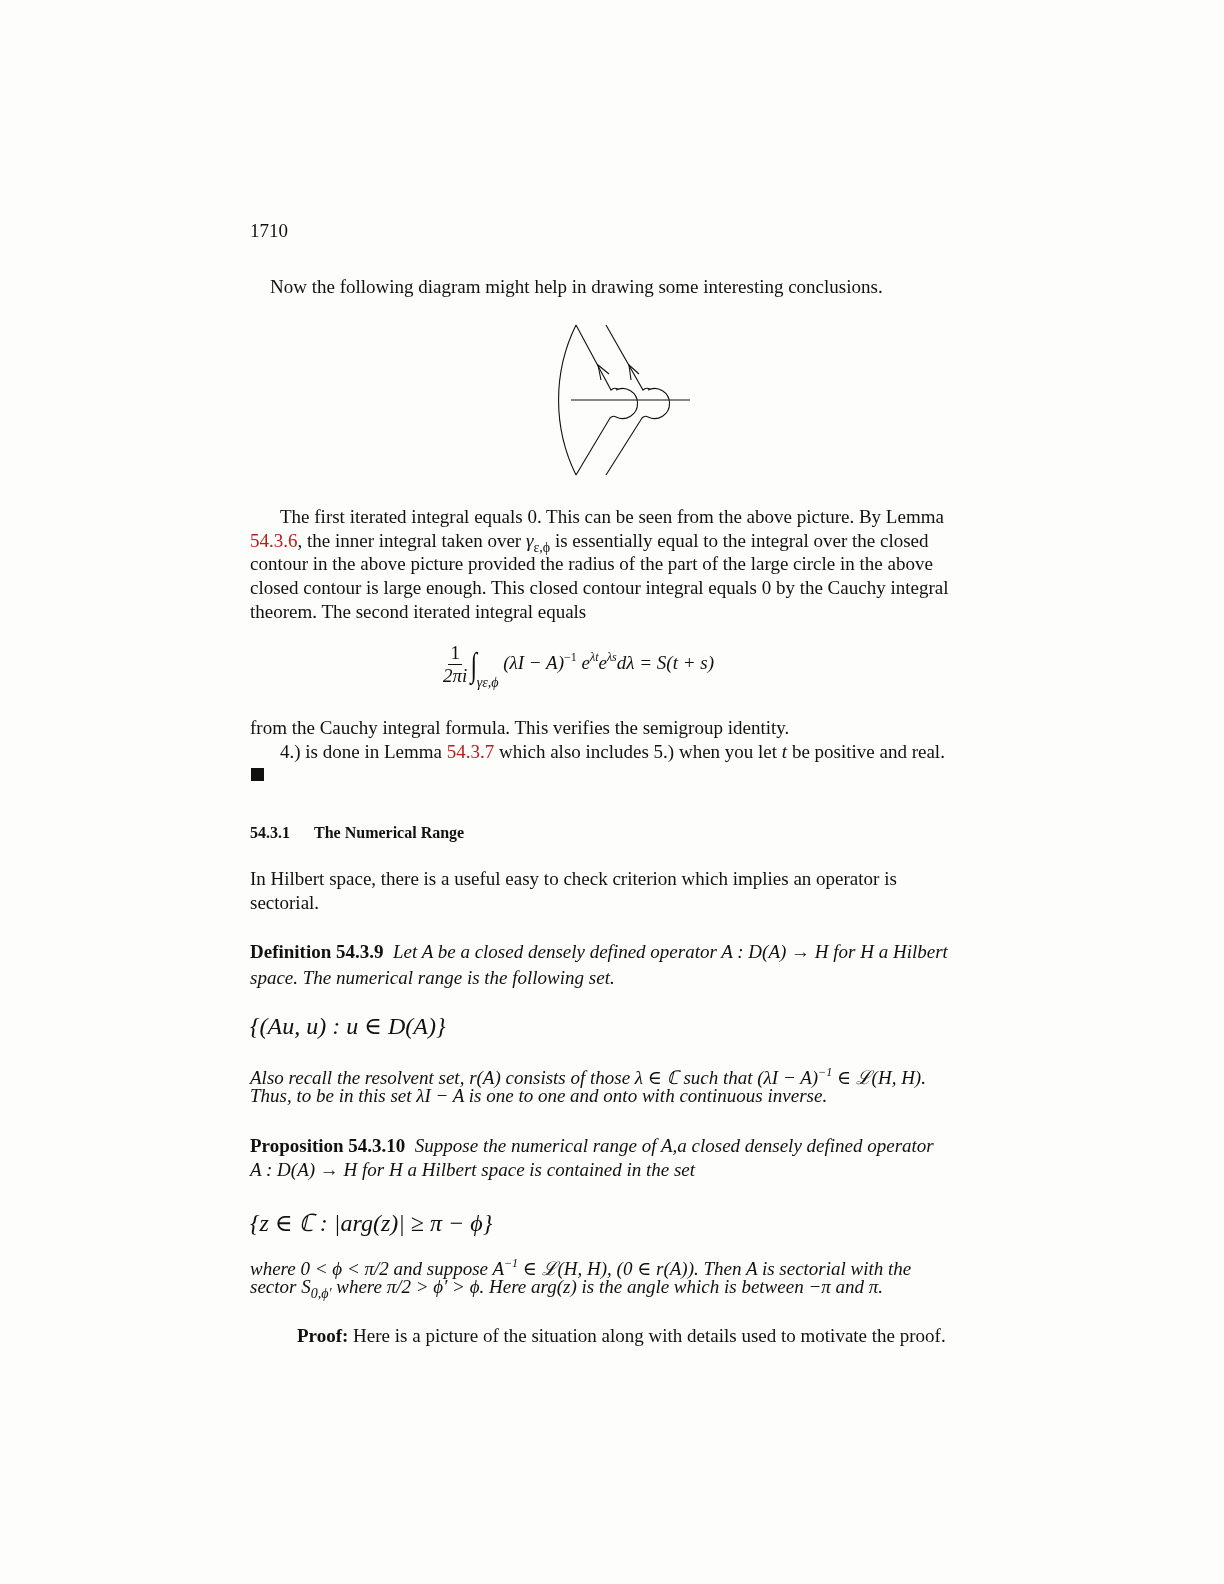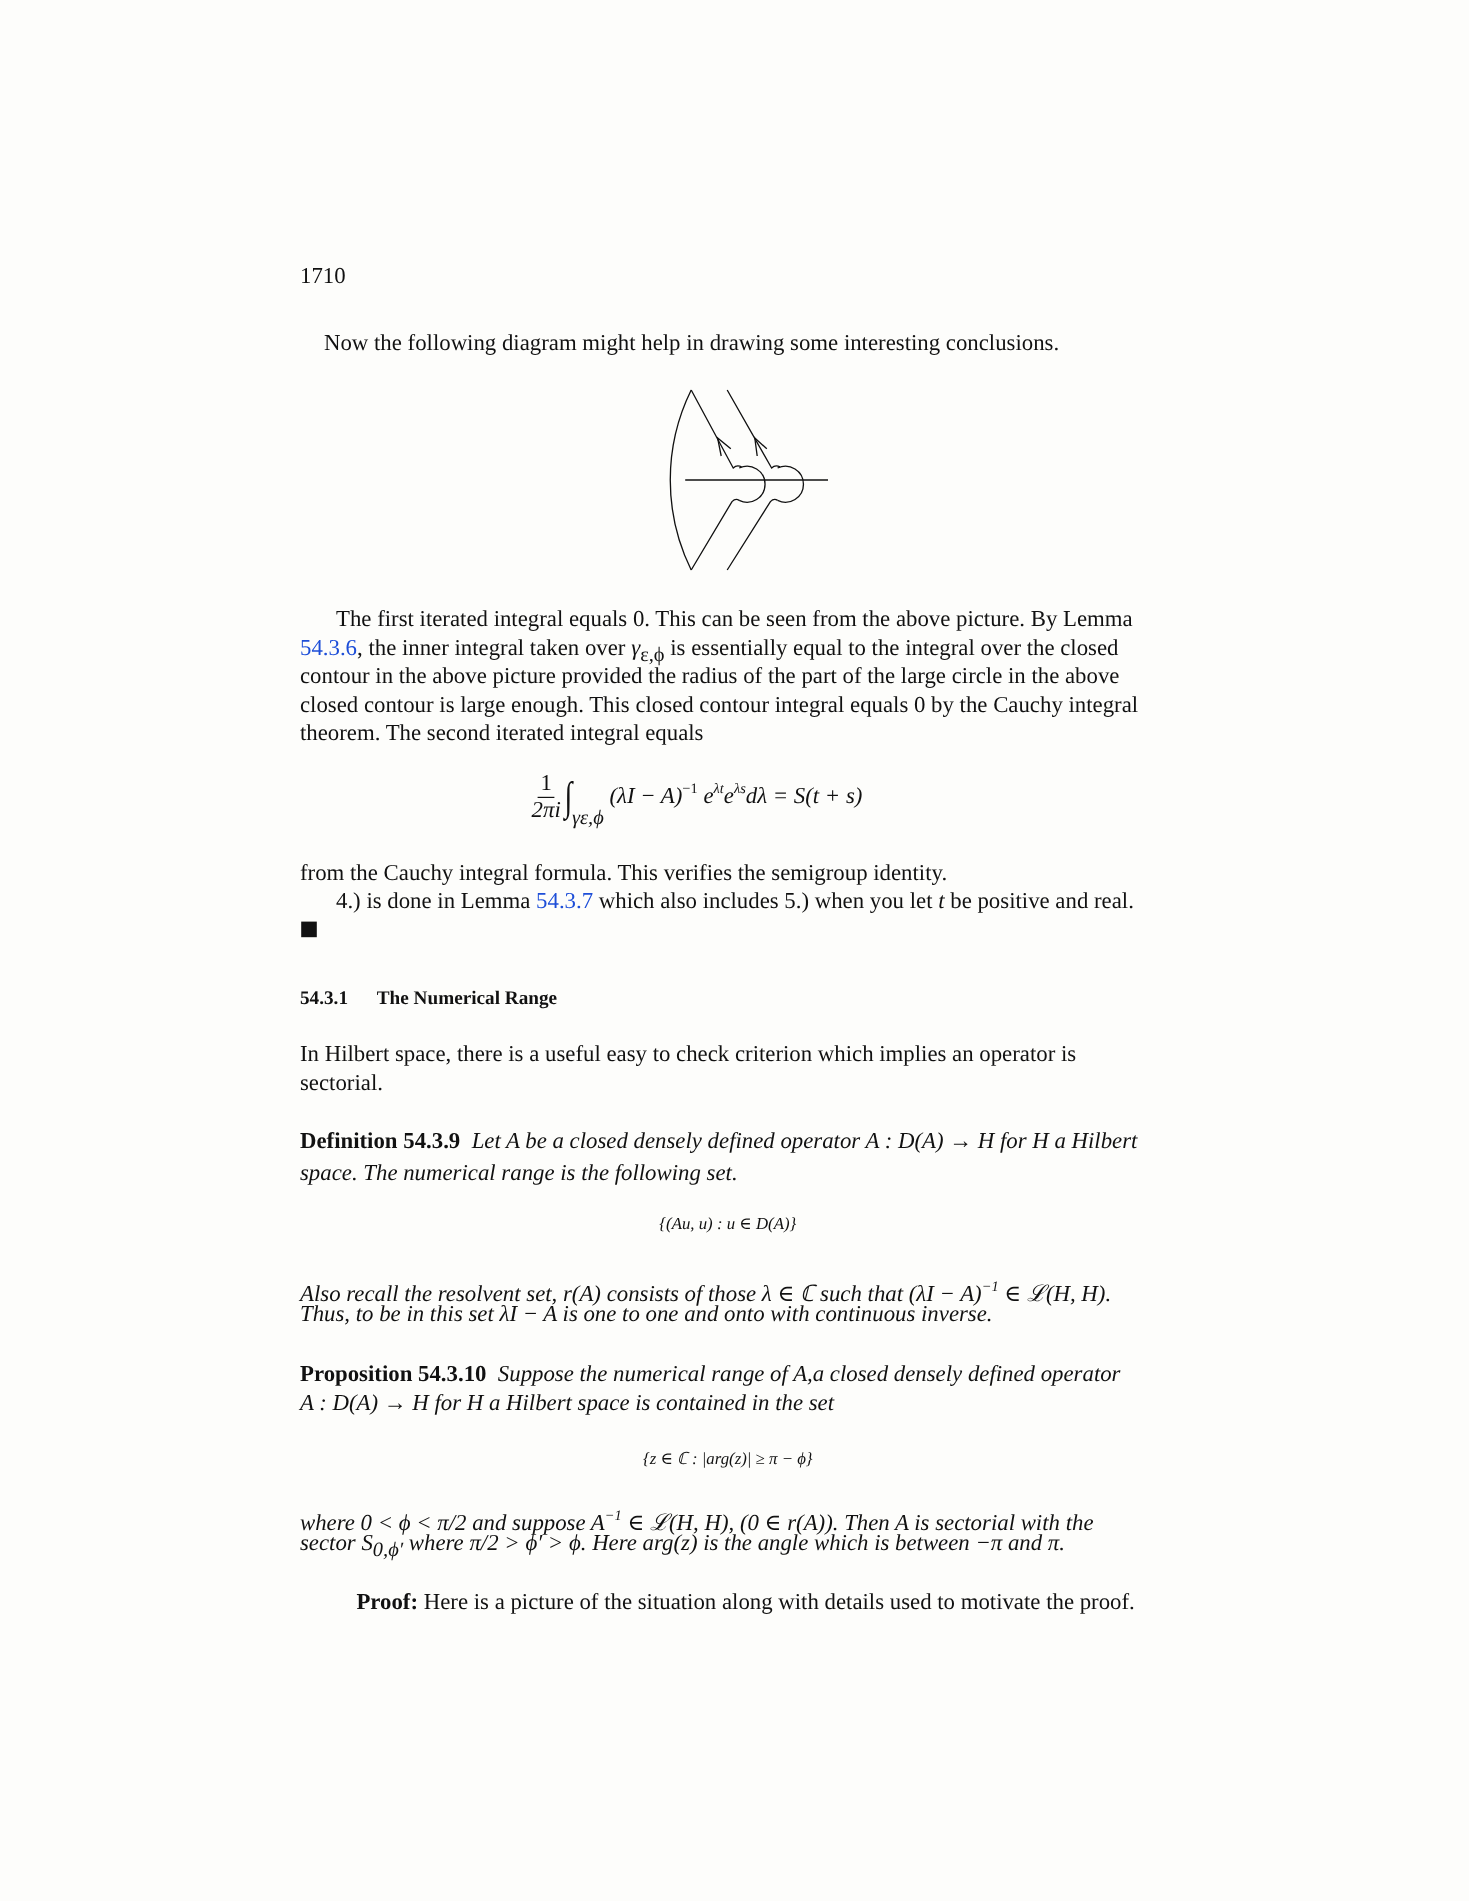--- a/index.html
+++ b/index.html
@@ -12,26 +12,26 @@
     overflow: hidden;
   }
   .abs { position: absolute; }
   .header {
     position: absolute; top: 220px; left: 250px; width: 713px;
     font-size: 19px; display: flex; justify-content: space-between;
   }
   .line { position: absolute; font-size: 19px; line-height: 24px; white-space: nowrap; }
   .para { position: absolute; left: 250px; width: 713px; font-size: 19px; line-height: 23.6px; text-align: justify; }
   .indent { text-indent: 30px; }
-  .link { color: #1d4ed8; margin-top: 40px; }
+  .link { color: #b91c1c; margin-top: 40px; }
   .it { font-style: italic; }
   .b { font-weight: bold; }
-  .sub { font-size: 17px; vertical-align: -5px; margin-top: 20px; }
+  .sub { font-size: 14px; vertical-align: -5px; margin-top: 20px; }
   .sup { font-size: 12px; vertical-align: 8px; }
-  .center { position: absolute; left: 250px; width: 713px; text-align: center; font-size: 14px; }
+  .center { position: absolute; left: 250px; width: 713px; text-align: left; font-size: 24px; }
   .section {
     position: absolute; top: 824px; left: 250px; font-size: 16px; font-weight: bold;
   }
   .section .num { margin-right: 24px; }
   .qed { position: absolute; left: 251px; top: 768px; width: 13px; height: 13px; background: #111; }
   .frac { display: inline-flex; flex-direction: column; align-items: center; vertical-align: middle; margin-right: 4px; }
   .frac .n { border-bottom: 1px solid #111; padding: 0 2px; line-height: 22px; }
   .frac .d { line-height: 22px; }
   .integral { font-size: 34px; vertical-align: middle; display: inline-block; transform: scaleX(0.7); margin: 0 -2px; }
 </style>

